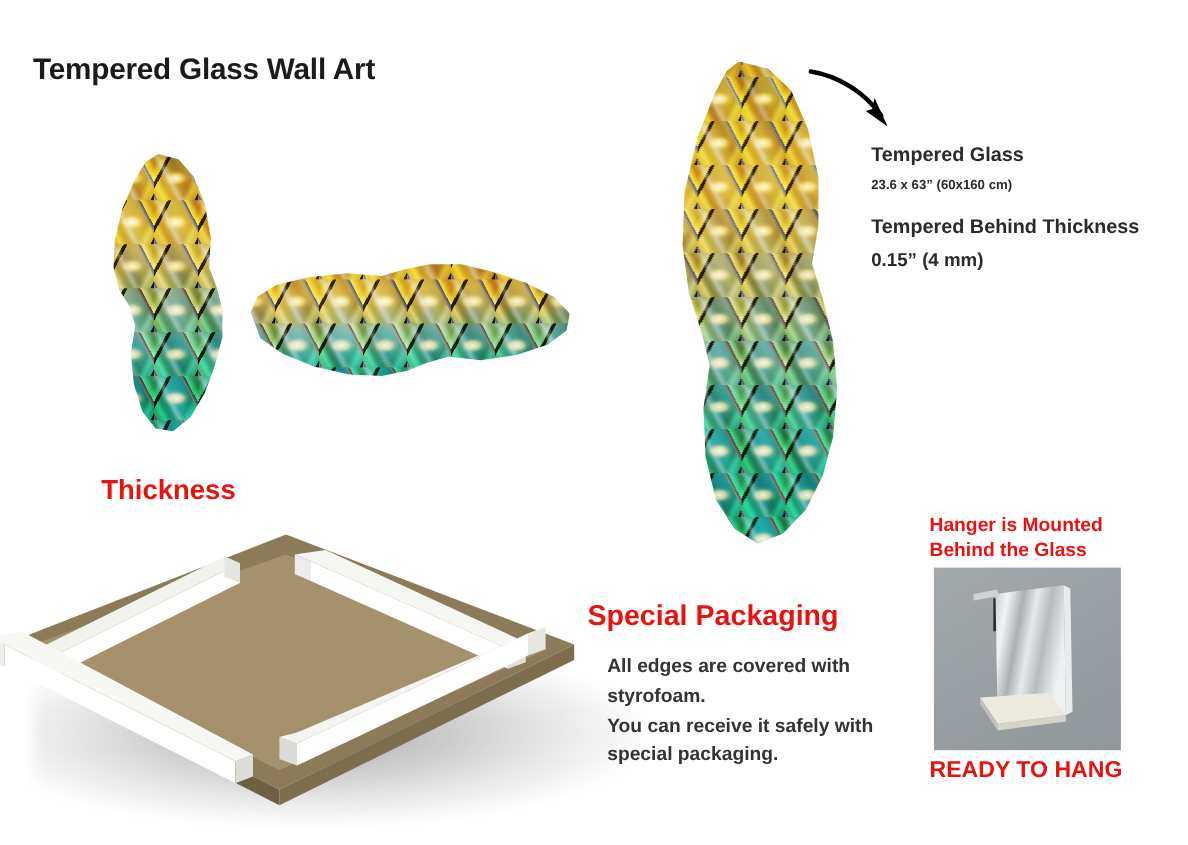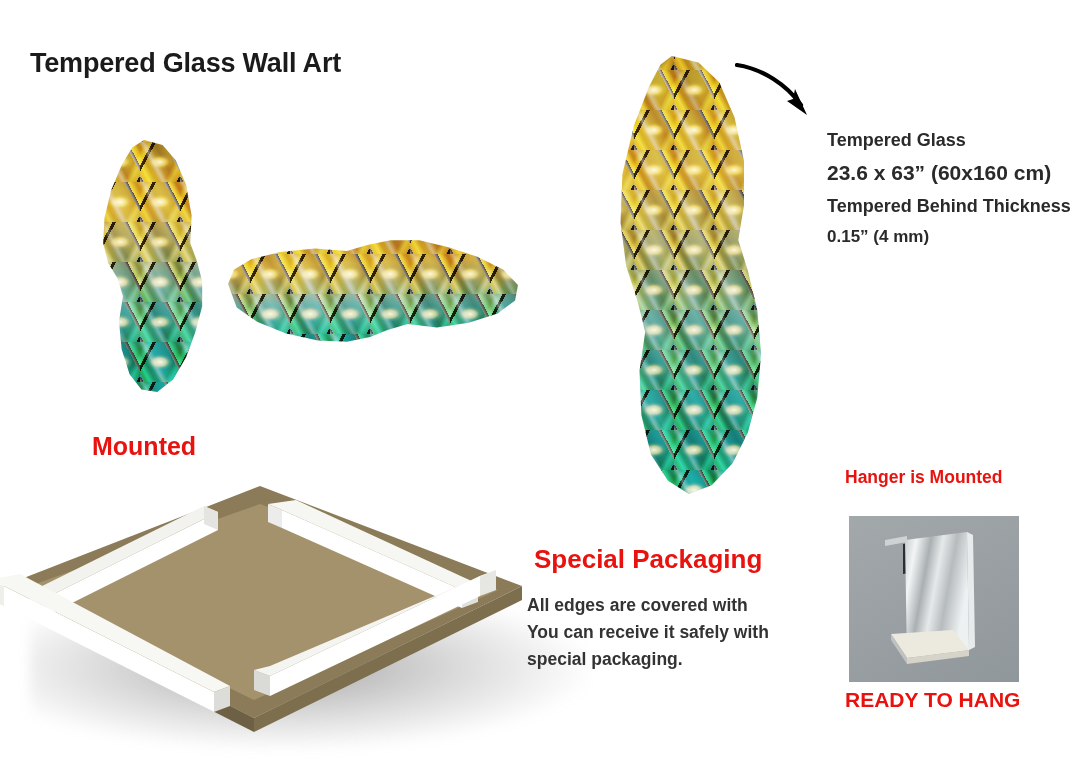--- a/index.html
+++ b/index.html
@@ -105,44 +105,44 @@
   .red-label{
     position:absolute;color:#e8120e;font-weight:bold;white-space:nowrap;
   }
   #label-vertical{left:92px;top:432px;font-size:25px;}
   #label-horizontal{left:303px;top:355px;font-size:25px;}
 
   
   #callout-arrow{position:absolute;left:735px;top:55px;width:90px;height:75px;}
 
   
-  .spec{position:absolute;left:792px;color:#2a2a2a;font-weight:bold;white-space:nowrap;margin-left:35px;}
+  .spec{position:absolute;left:792px;color:#2a2a2a;font-weight:bold;white-space:nowrap;}
   #spec-title{top:130px;font-size:18px;}
-  #spec-size{top:161px;font-size:21px;}
+  #spec-size{top:161px;font-size:12px;}
   #spec-thick-title{top:196px;font-size:18px;}
   #spec-thick-val{top:227px;font-size:17px;}
 
   
   #packaging{position:absolute;left:-18px;top:470px;width:560px;height:265px;}
   #pkg-shadow{
     position:absolute;left:30px;top:600px;width:560px;height:150px;
     background:radial-gradient(ellipse at 45% 45%, rgba(95,95,95,0.55) 0%, rgba(140,140,140,0.30) 42%, rgba(255,255,255,0) 72%);
     filter:blur(6px);
   }
 
   
   #pkg-heading{
     position:absolute;left:534px;top:544px;
     font-size:26px;font-weight:bold;color:#e8120e;white-space:nowrap;
   }
   #pkg-body{
     position:absolute;left:527px;top:592px;width:300px;
     font-size:17.5px;font-weight:bold;color:#333333;line-height:1.53;
   }
-  #pkg-body div{white-space:nowrap;}
+  #pkg-body div{white-space:nowrap;margin-left:25px;}
 
   
   #hanger-title{
     position:absolute;left:845px;top:466px;width:180px;
     text-align:left;color:#e8120e;font-weight:bold;font-size:17.5px;line-height:1.28;
   }
   #hanger-photo{
     position:absolute;left:849px;top:516px;width:170px;height:166px;
     background:linear-gradient(150deg,#a3a8ab 0%,#9aa0a3 45%,#90979b 100%);
     overflow:hidden;
@@ -157,21 +157,21 @@
 
 <div class="stage">
 
   <div class="title">Tempered Glass Wall Art</div>
 
   <div class="panel" id="panel-vertical">
     <div class="art shape-vertical">
       <div class="art-inner"></div>
     </div>
   </div>
-  <div class="red-label" id="label-vertical">Mounted</div>
+  <div class="red-label" id="label-vertical">Thickness</div>
 
   <div class="panel" id="panel-horizontal">
     <div class="art shape-horizontal">
       <div class="art-inner"></div>
     </div>
   </div>
 
   <div class="panel" id="panel-main">
     <div class="art shape-main">
       <div class="art-inner"></div>
@@ -224,26 +224,28 @@
       <polygon points="288,206 498,106 498,126 288,226" fill="#ffffff"></polygon>
       <polygon points="288,206 272,200 272,220 288,226" fill="#dadad6"></polygon>
       <polygon points="498,106 514,100 514,120 498,126" fill="#e6e6e2"></polygon>
       <polygon points="272,200 288,206 498,106 514,100 288,196" fill="#f4f4f0"></polygon>
     </g>
   </svg>
 
   <div id="pkg-heading">Special Packaging</div>
   <div id="pkg-body">
     <div>All edges are covered with</div>
+    <div>styrofoam.</div>
     <div>You can receive it safely with</div>
     <div>special packaging.</div>
   </div>
 
   <div id="hanger-title">
     <div>Hanger is Mounted</div>
+    <div>Behind the Glass</div>
   </div>
 
   <div id="hanger-photo">
     <svg viewBox="0 0 170 166" width="170" height="166">
 
       <polygon points="36,24 58,20 58,26 36,30" fill="#cfd2d3"></polygon>
 
       <g>
         <polygon points="54,28 80,24 80,54 54,58" fill="#2c2f31"></polygon>
         <rect x="57" y="31" width="3.4" height="4.4" fill="#c9ccce"></rect>

